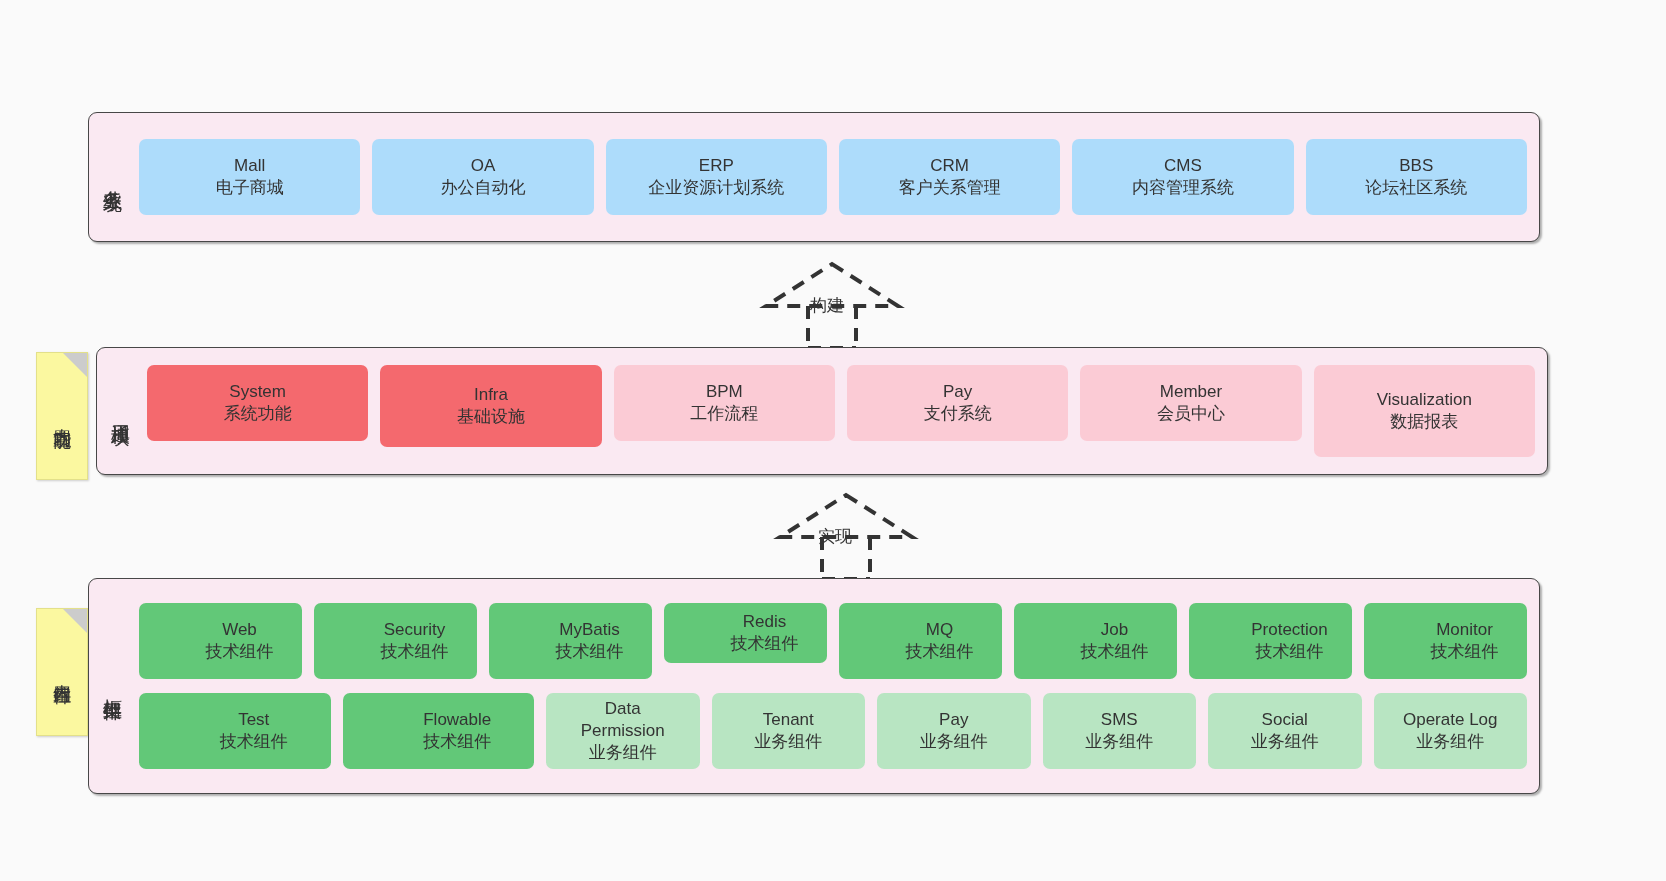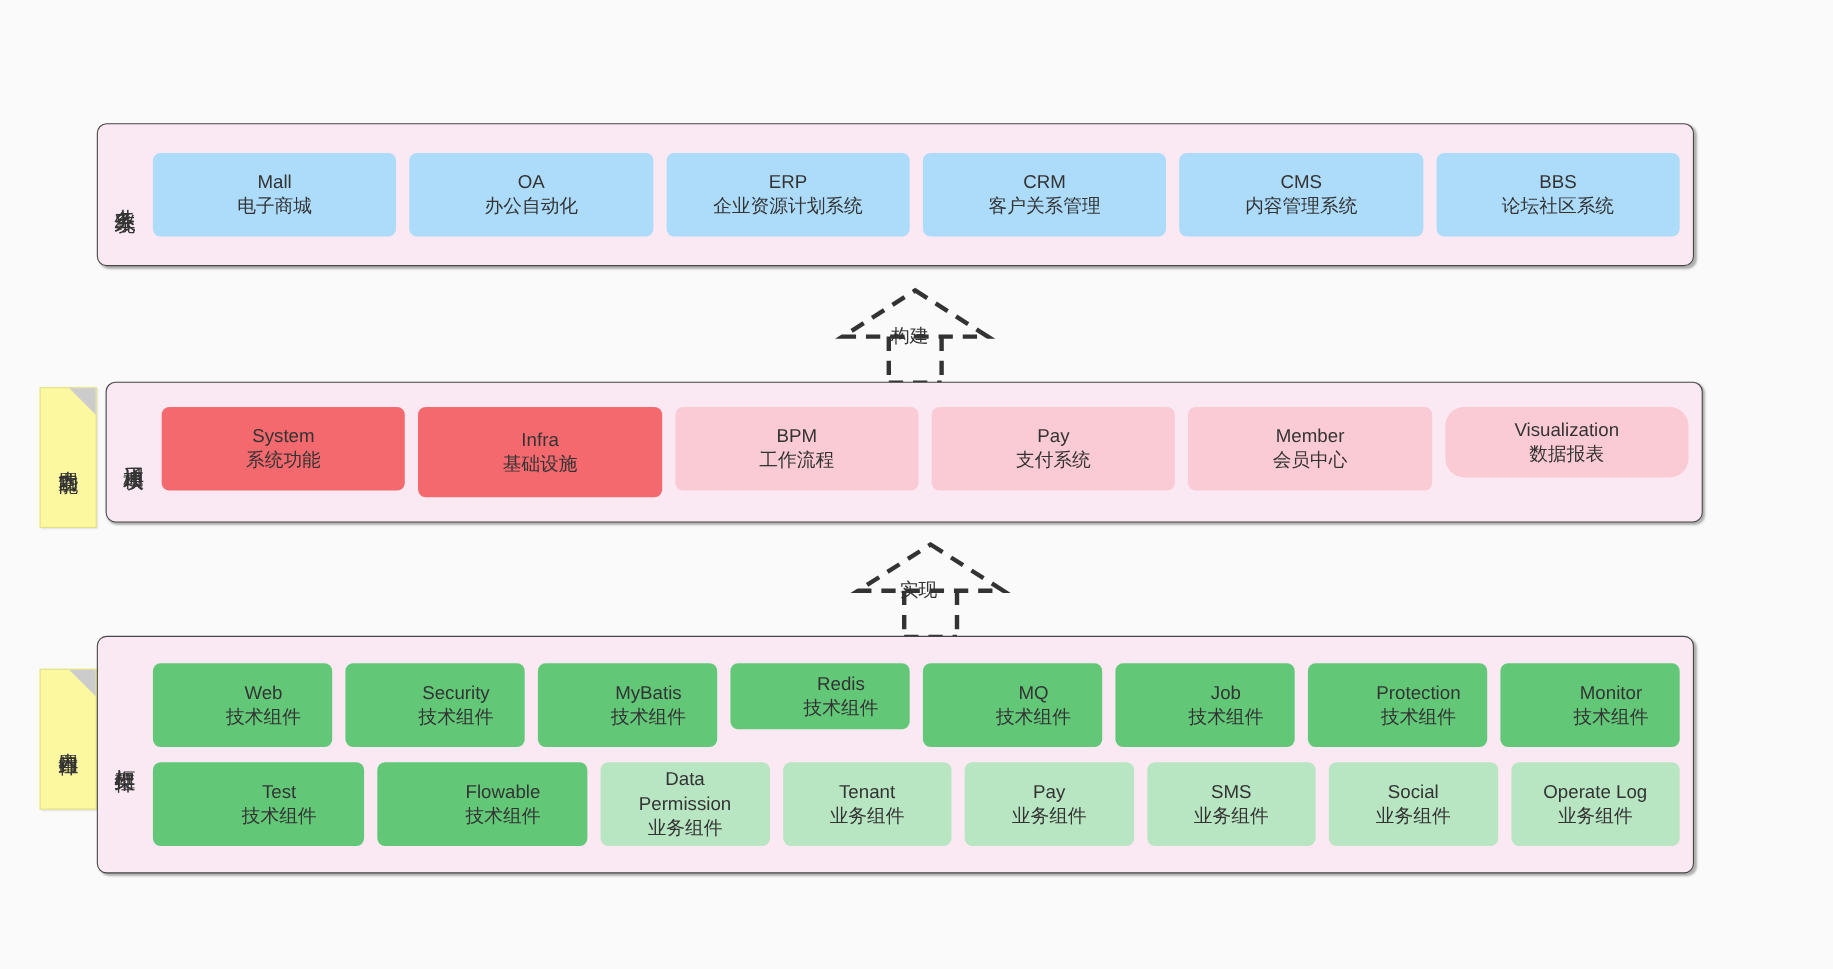--- a/index.html
+++ b/index.html
@@ -184,21 +184,21 @@
           <span class="t2">工作流程</span>
         </div>
         <div class="cell c-pink" style="height:76px;">
           <span class="t1">Pay</span>
           <span class="t2">支付系统</span>
         </div>
         <div class="cell c-pink" style="height:76px;">
           <span class="t1">Member</span>
           <span class="t2">会员中心</span>
         </div>
-        <div class="cell c-pink" style="height:64px;border-radius:17px;">
+        <div class="cell c-pink" style="height:92px;">
           <span class="t1">Visualization</span>
           <span class="t2">数据报表</span>
         </div>
       </div>
     </div>
   </div>
 
   <div class="uml-arrow" style="left:766px; top:489px;">
     <svg width="160" height="92" viewBox="0 0 160 92">
       <polygon points="80,6 146,48 14,48" fill="#fafafa" stroke="#333333" stroke-width="4" stroke-dasharray="13 9" stroke-linejoin="miter"></polygon>

